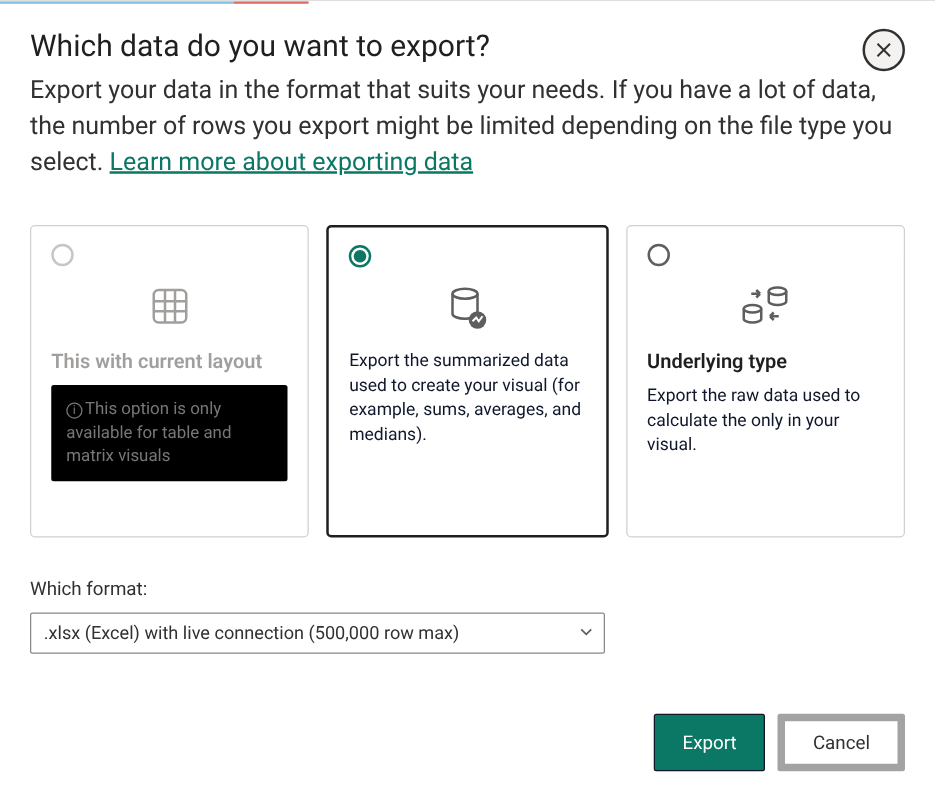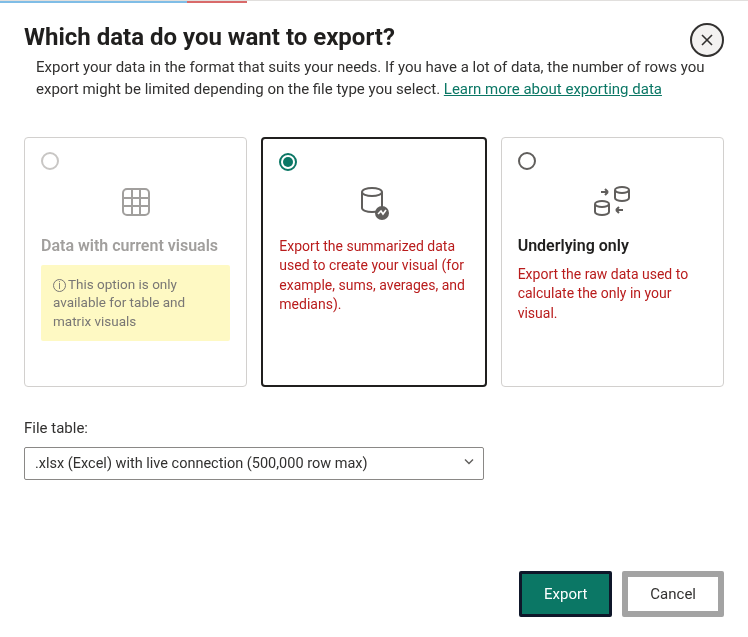--- a/index.html
+++ b/index.html
@@ -25,37 +25,37 @@
   .topbar .seg-red  { background:#d96a6a; flex: 0 0 8%; }
   .topbar .seg-rest { background:#ffffff; flex: 1; }
 
   .header-row {
     display: flex;
     justify-content: space-between;
     align-items: flex-start;
   }
   h1.title {
     font-size: 24px;
-    font-weight: 700;
+    font-weight: 400;
     margin: 0 0 2px 0;
     color: #201f1e;
   }
   .close-btn {
     width: 34px; height: 34px;
     border-radius: 50%;
     border: 2px solid #323130;
     display: flex; align-items: center; justify-content: center;
     cursor: pointer;
     background: #f3f2f1;
   }
 
   p.desc {
-    font-size: 15px;
+    font-size: 20px;
     line-height: 1.45;
-    margin: 0 0 8px 12px;
+    margin: 0 0 8px 0;
     color: #323130;
     max-width: 700px;
   }
   a.link {
     color: #0b7765;
     text-decoration: underline;
     cursor: pointer;
   }
 
   .cards {
@@ -107,24 +107,24 @@
   .card-title {
     font-size: 16px;
     font-weight: 600;
     margin: 0 0 10px 0;
     color: #201f1e;
   }
   .card.disabled .card-title { color: #a19f9d; }
   .card-desc {
     font-size: 14px;
     line-height: 1.4;
-    color: #b91c1c;
+    color: #0f172a;
   }
   .card-note {
-    background: #fef9c3;
+    background: #000000;
     padding: 10px 12px;
     font-size: 13.5px;
     line-height: 1.4;
     color: #797775;
     border-radius: 2px;
   }
   .card-note .info-icon {
     display: inline-block;
     width: 13px; height: 13px;
     border: 1px solid #797775;
@@ -167,21 +167,21 @@
   .btn {
     font-size: 15px;
     padding: 8px 22px;
     border-radius: 2px;
     cursor: pointer;
     font-family: inherit;
   }
   .btn-primary {
     background: #0b7765;
     color: #ffffff;
-    border: 3px solid #0f172a;
+    border: 1px solid #0f172a;
   }
   .btn-secondary {
     background: #ffffff;
     color: #323130;
     border: 6px solid #a3a3a3;
   }
 </style>
 </head>
 <body>
 
@@ -211,21 +211,21 @@
     <div class="radio"></div>
     <div class="card-icon">
       <svg width="36" height="36" viewBox="0 0 36 36" fill="none" stroke-width="2">
         <rect x="5" y="5" width="26" height="26" rx="4"></rect>
         <line x1="5" y1="14" x2="31" y2="14"></line>
         <line x1="5" y1="22" x2="31" y2="22"></line>
         <line x1="14" y1="5" x2="14" y2="31"></line>
         <line x1="22" y1="5" x2="22" y2="31"></line>
       </svg>
     </div>
-    <div class="card-title">Data with current visuals</div>
+    <div class="card-title">This with current layout</div>
     <div class="card-note">
       <span class="info-icon">i</span><span>This option is only available for table and matrix visuals</span>
     </div>
   </div>
 
   <div class="card selected">
     <div class="radio"></div>
     <div class="card-icon">
       <svg width="40" height="40" viewBox="0 0 40 40" fill="none" stroke-width="2">
         <ellipse cx="18" cy="9" rx="10" ry="4"></ellipse>
@@ -244,27 +244,27 @@
         <ellipse cx="34" cy="8" rx="7" ry="3"></ellipse>
         <path d="M27 8 V16 a7 3 0 0 0 14 0 V8"></path>
         <ellipse cx="14" cy="22" rx="7" ry="3"></ellipse>
         <path d="M7 22 V30 a7 3 0 0 0 14 0 V22"></path>
         <path d="M13 10 h7"></path>
         <path d="M20 10 l-3 -3 M20 10 l-3 3"></path>
         <path d="M35 28 h-7"></path>
         <path d="M28 28 l3 -3 M28 28 l3 3"></path>
       </svg>
     </div>
-    <div class="card-title">Underlying only</div>
+    <div class="card-title">Underlying type</div>
     <div class="card-desc">Export the raw data used to calculate the only in your visual.</div>
   </div>
 
 </div>
 
-<div class="field-label">File table:</div>
+<div class="field-label">Which format:</div>
 <div class="select">
   <span>.xlsx (Excel) with live connection (500,000 row max)</span>
   <span class="chev">
     <svg width="12" height="12" viewBox="0 0 12 12" fill="none" stroke="#605e5c" stroke-width="1.4">
       <polyline points="2,4 6,8 10,4"></polyline>
     </svg>
   </span>
 </div>
 
 <div class="footer">

